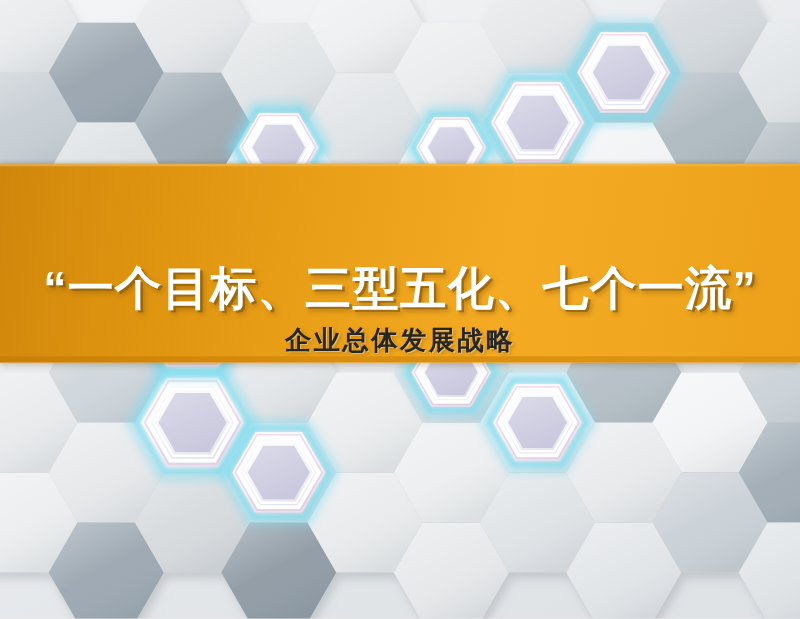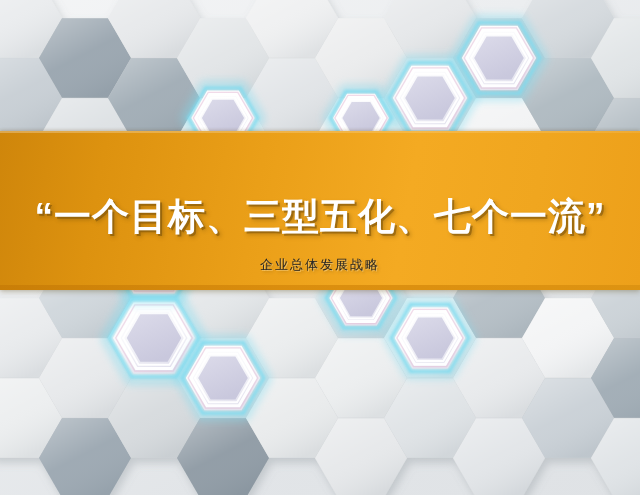--- a/index.html
+++ b/index.html
@@ -52,28 +52,28 @@
     letter-spacing:1px;
     line-height:1.06;
     white-space:nowrap;
     text-shadow:
        2px 2px 0 rgba(120,80,10,.55),
        3px 3px 4px rgba(90,60,5,.35);
     margin:0 0 4px 0;
   }
   .subtitle{
     color:#262626;
-    font-size:13px;
-    font-weight:normal;
+    font-size:21px;
+    font-weight:bold;
     letter-spacing:2px;
     white-space:nowrap;
     text-shadow:
        1px 1px 0 rgba(255,220,150,.55),
        2px 2px 3px rgba(90,60,5,.30);
-    margin:16px;
+    margin:4px;
   }
 </style>
 </head>
 <body>
 
 <div id="slide">
 
   <svg id="hexlayer" viewBox="0 0 640 495" preserveAspectRatio="none" aria-hidden="true">
     <defs>
       <filter id="hexshadow" x="-60%" y="-60%" width="240%" height="240%">

